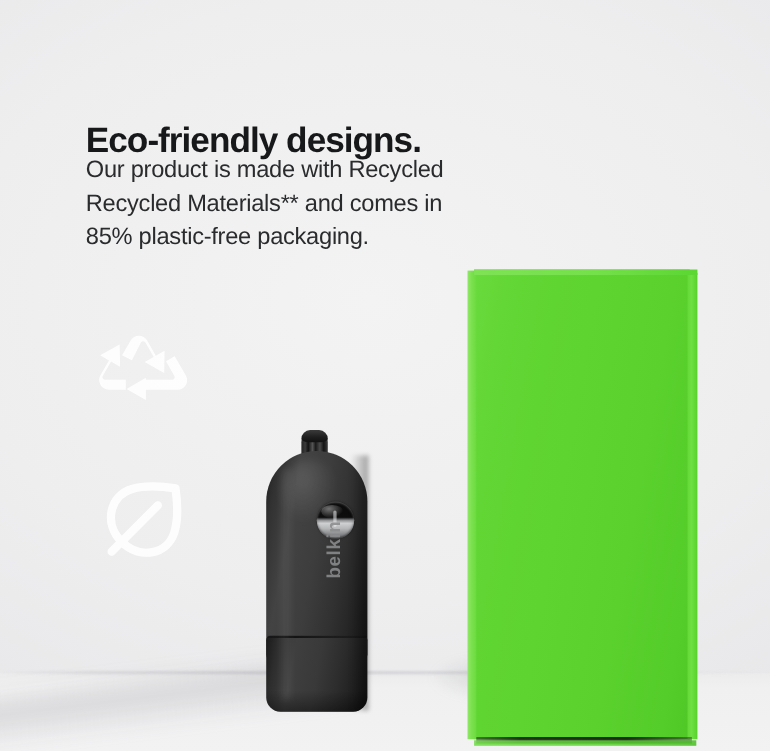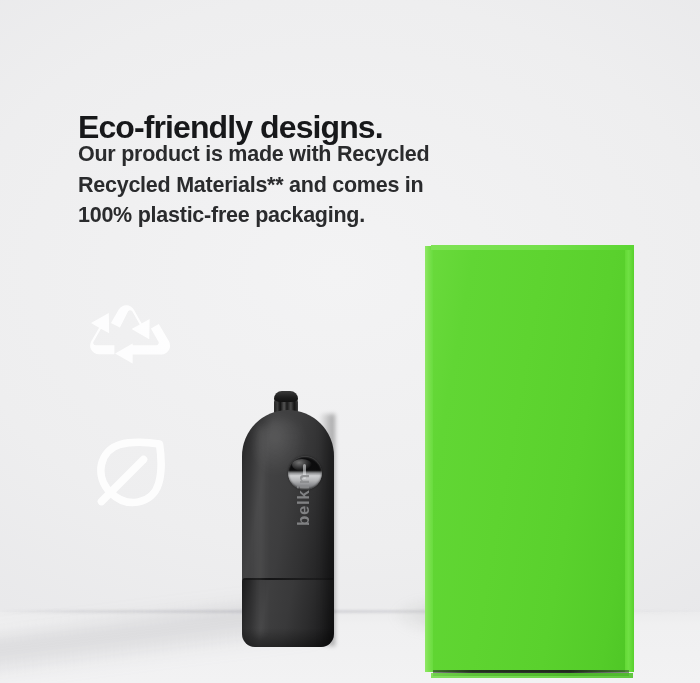--- a/index.html
+++ b/index.html
@@ -80,21 +80,21 @@
     white-space: nowrap;
     margin-top: 32px;
   }
 
   #subcopy {
     position: absolute;
     left: 78px;
     top: 139px;
     width: 430px;
     font-size: 21.5px;
-    font-weight: bold;
+    font-weight: normal;
     line-height: 30.5px;
     letter-spacing: -0.25px;
     color: #2a2b2d;
   }
   #subcopy .ln { display: block; white-space: nowrap; }
 
   
   .eco-icon {
     position: absolute;
     opacity: 0.93;
@@ -383,21 +383,21 @@
   <div id="floor"></div>
   <div id="floor-line"></div>
   <div id="cast-shadow"></div>
   <div id="box-contact"></div>
 
   <h1 id="headline">Eco-friendly designs.</h1>
 
   <p id="subcopy">
     <span class="ln">Our product is made with Recycled</span>
     <span class="ln">Recycled Materials** and comes in</span>
-    <span class="ln">100% plastic-free packaging.</span>
+    <span class="ln">85% plastic-free packaging.</span>
   </p>
 
   <div class="eco-icon" id="icon-recycle">
     <svg viewBox="0 0 100 100" width="92" height="92" aria-hidden="true">
       <g fill="#ffffff">
 
         <path d="M31.5 38.0 L40.0 23.5
                  a9.5 9.5 0 0 1 16.4 0.1
                  L64.8 38.6
                  l8.7 -5.0 l-0.4 22.0 l-19.2 -10.9

